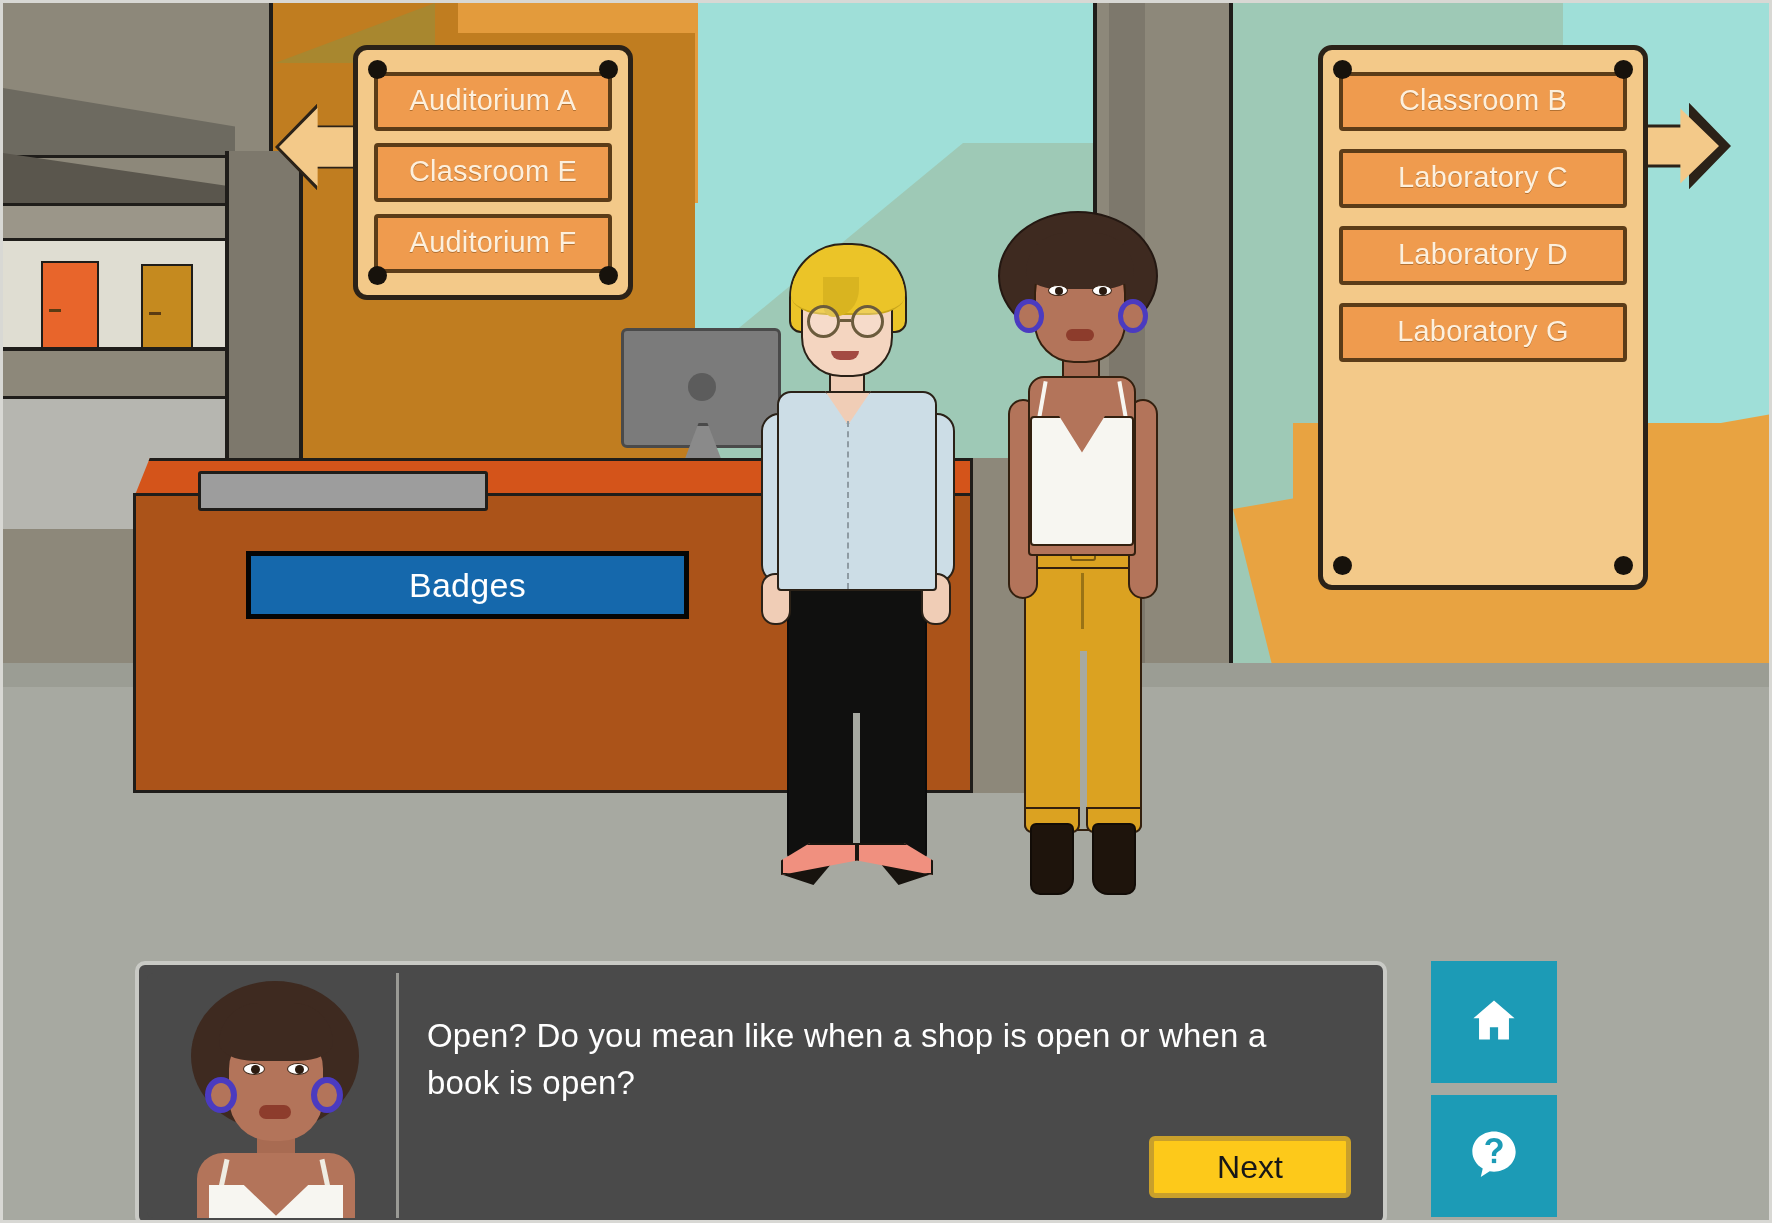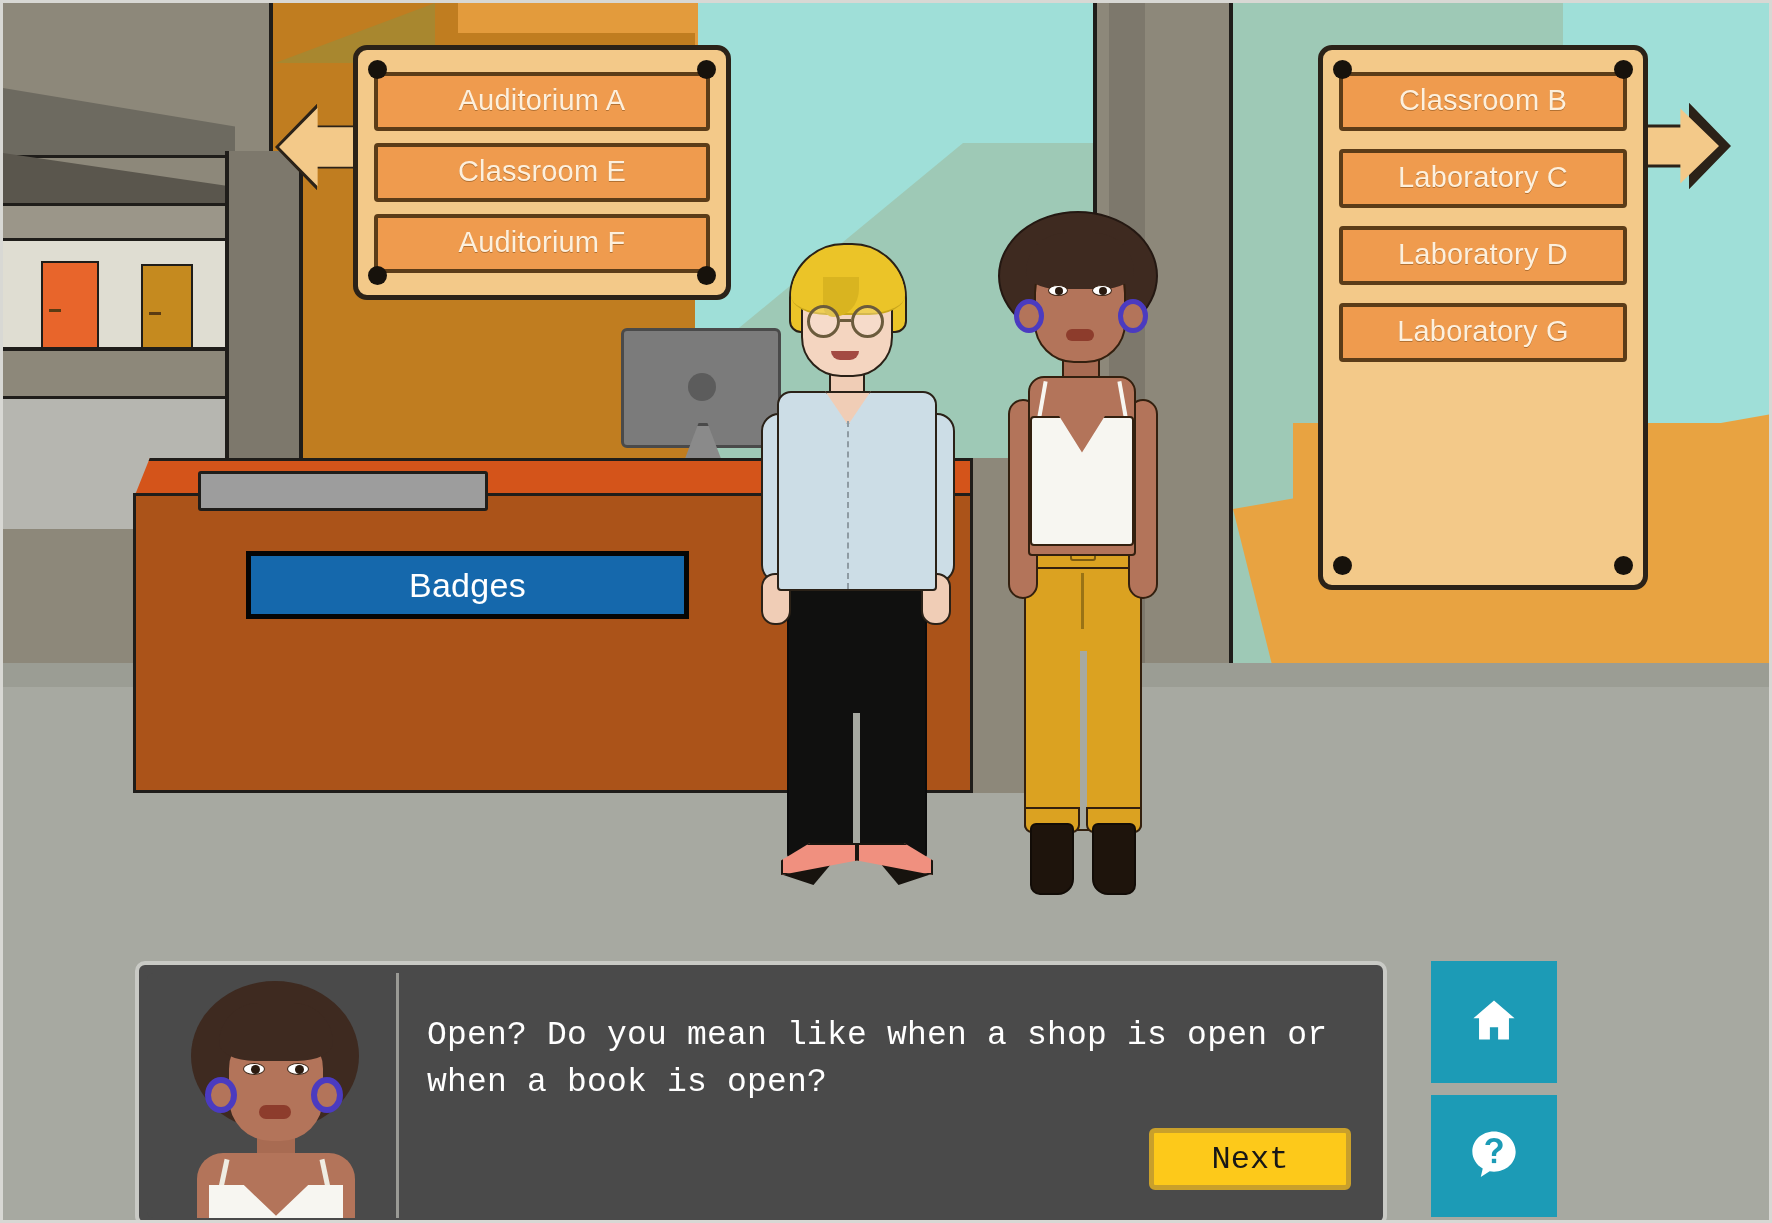--- a/index.html
+++ b/index.html
@@ -174,21 +174,21 @@
 
   
   .sign {
     position: absolute;
     background: #f3c989;
     border: 5px solid #2b2218;
     border-radius: 14px;
     padding: 22px 16px 22px 16px;
     display: flex; flex-direction: column; gap: 12px;
   }
-  .sign-left  { left: 350px; top: 42px; width: 378px; }
+  .sign-left  { left: 350px; top: 42px; width: 280px; }
   .sign-right { left: 1315px; top: 42px; width: 330px; height: 545px; justify-content: flex-start; gap: 18px;}
 
   .sign-row {
     background: #ef9b4e;
     border: 4px solid #5b3c18;
     border-radius: 4px;
     color: #fdf0dd;
     font-size: 29px;
     text-align: center;
     padding: 8px 4px 10px 4px;
@@ -366,27 +366,27 @@
   .av-neck { position:absolute; left:110px; top:158px; width:38px; height:34px; background:#a86b52; z-index:1;}
   .av-body { position:absolute; left:50px; top:180px; width:158px; height:70px;
     background:#b3745a; border-radius:26px 26px 0 0; z-index:1;}
   .av-top { position:absolute; left:62px; top:212px; width:134px; height:44px;
     background:#f7f6f1; z-index:2;
     clip-path: polygon(0 0, 26% 0, 50% 70%, 74% 0, 100% 0, 100% 100%, 0 100%);}
   .av-strapL { position:absolute; left:74px; top:186px; width:5px; height:34px; background:#efece2; transform:rotate(12deg); z-index:2;}
   .av-strapR { position:absolute; left:176px; top:186px; width:5px; height:34px; background:#efece2; transform:rotate(-12deg); z-index:2;}
 
   .dialog-body {
-    flex: 1; position: relative; padding: 40px 34px 0 28px; font-family: Liberation Mono, monospace;
+    flex: 1; position: relative; padding: 40px 34px 0 28px;
   }
   .dialog-text {
     color: #ffffff; font-size: 33px; line-height: 1.42; letter-spacing: .2px;
   }
   .next-btn {
-    position: absolute; right: 24px; bottom: 24px;
+    position: absolute; right: 24px; bottom: 16px;
     width: 202px; height: 62px;
     background: #fdc91a; border: 5px solid #c9a02b; border-radius: 6px;
     color: #171717; font-size: 32px;
     display: flex; align-items: center; justify-content: center;
   }
 
   
   .side-btn {
     position: absolute; left: 1428px; width: 126px; height: 122px;
     background: #1c9bb6;

